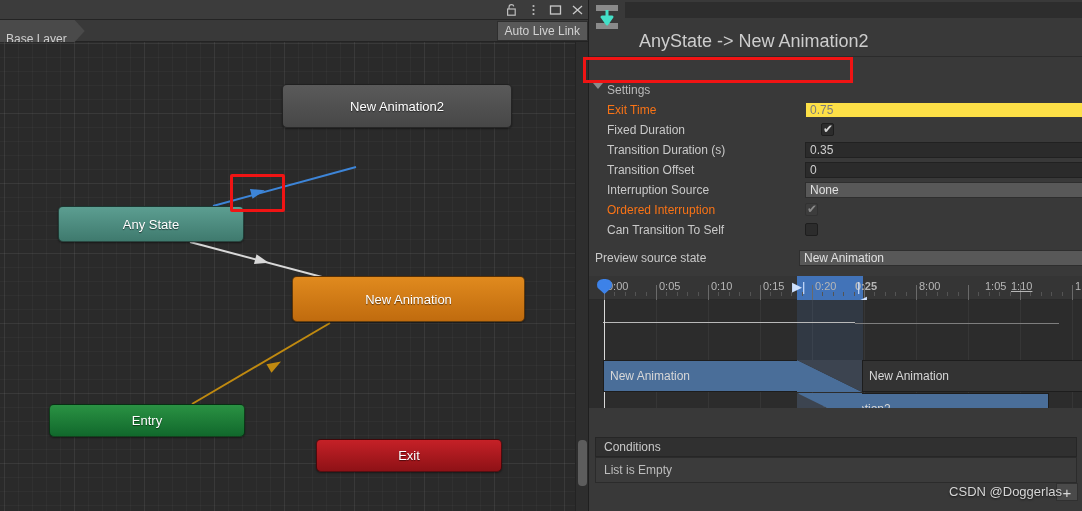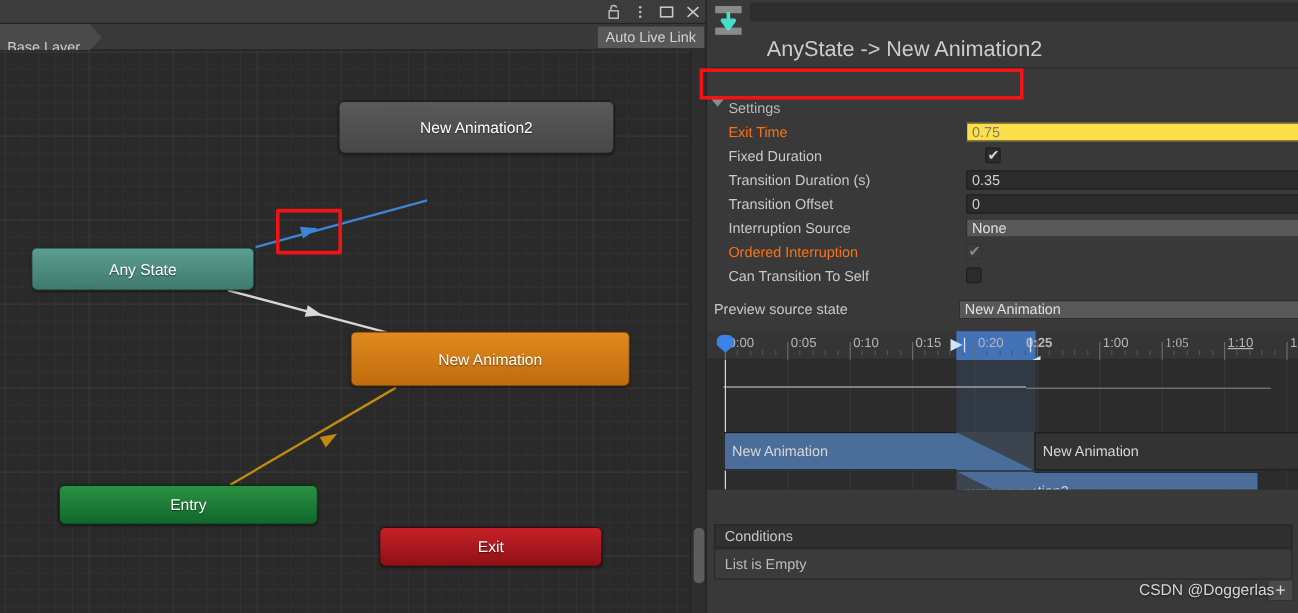--- a/index.html
+++ b/index.html
@@ -68,21 +68,21 @@
 
   .node {
     position: absolute;
     border-radius: 5px;
     display: flex; align-items: center; justify-content: center;
     color: #fff; font-size: 13px;
     border: 1px solid rgba(0,0,0,0.55);
     text-shadow: 0 1px 1px rgba(0,0,0,0.55);
     box-shadow: 0 1px 2px rgba(0,0,0,0.45);
   }
-  .node-anystate { background: linear-gradient(to bottom,#5c9e91,#3f7a6e); }
+  .node-anystate { background: linear-gradient(to bottom,#5c9e91,#3f7a6e); margin-left: 32px; }
   .node-default  { background: linear-gradient(to bottom,#e08a1e,#c06b0e); }
   .node-gray     { background: linear-gradient(to bottom,#5a5a5a,#474747); }
   .node-entry    { background: linear-gradient(to bottom,#2a9243,#11682c); }
   .node-exit     { background: linear-gradient(to bottom,#c52127,#8e1116); }
 
   #selection-box {
     position: absolute;
     border: 3px solid #f01414;
     border-radius: 2px;
     pointer-events: none;
@@ -325,21 +325,21 @@
       <div id="nodes-layer">
           <div class="node node-gray" style="left: 282px; top: 42px; width: 230px; height: 44px;">
             <span>New Animation2</span>
           </div>
           <div class="node node-anystate" style="left: 26px; top: 164px; width: 186px; height: 36px;">
             <span>Any State</span>
           </div>
           <div class="node node-default" style="left: 292px; top: 234px; width: 233px; height: 46px;">
             <span>New Animation</span>
           </div>
-          <div class="node node-entry" style="left: 49px; top: 362px; width: 216px; height: 33px;">
+          <div class="node node-entry" style="left: 49px; top: 362px; width: 196px; height: 33px;">
             <span>Entry</span>
           </div>
           <div class="node node-exit" style="left: 316px; top: 397px; width: 186px; height: 33px;">
             <span>Exit</span>
           </div>
         </div>
       <div id="selection-box" style="left: 230px; top: 132px; width: 55px; height: 38px;"></div>
     </div>
 
     <div id="graph-vscroll">
@@ -469,33 +469,33 @@
             <div class="ruler-subtick" style="left: 243.8px;"></div>
             <div class="ruler-subtick" style="left: 254.2px;"></div>
             <div class="ruler-subtick" style="left: 264.6px;"></div>
             <div class="ruler-tick" style="left: 275px;"></div>
             <div class="ruler-label" style="left: 266px; font-weight: bold;">0:25</div>
             <div class="ruler-subtick" style="left: 285.4px;"></div>
             <div class="ruler-subtick" style="left: 295.8px;"></div>
             <div class="ruler-subtick" style="left: 306.2px;"></div>
             <div class="ruler-subtick" style="left: 316.6px;"></div>
             <div class="ruler-tick" style="left: 327px;"></div>
-            <div class="ruler-label" style="left: 330px;">1:00</div>
+            <div class="ruler-label" style="left: 330px;">8:00</div>
             <div class="ruler-subtick" style="left: 337.4px;"></div>
             <div class="ruler-subtick" style="left: 347.8px;"></div>
             <div class="ruler-subtick" style="left: 358.2px;"></div>
             <div class="ruler-subtick" style="left: 368.6px;"></div>
             <div class="ruler-tick" style="left: 379px;"></div>
-            <div class="ruler-label" style="left: 382px; font-family: Liberation Serif, serif;">1:05</div>
+            <div class="ruler-label" style="left: 396px;">1:05</div>
             <div class="ruler-subtick" style="left: 389.4px;"></div>
             <div class="ruler-subtick" style="left: 399.8px;"></div>
             <div class="ruler-subtick" style="left: 410.2px;"></div>
             <div class="ruler-subtick" style="left: 420.6px;"></div>
             <div class="ruler-tick" style="left: 431px;"></div>
-            <div class="ruler-label" style="left: 434px; text-decoration: underline;">1:10</div>
+            <div class="ruler-label" style="left: 422px; text-decoration: underline;">1:10</div>
             <div class="ruler-subtick" style="left: 441.4px;"></div>
             <div class="ruler-subtick" style="left: 451.8px;"></div>
             <div class="ruler-subtick" style="left: 462.2px;"></div>
             <div class="ruler-subtick" style="left: 472.6px;"></div>
             <div class="ruler-tick" style="left: 483px;"></div>
             <div class="ruler-label" style="left: 486px;">1:15</div>
           </div>
         <div class="range-handle" style="left:203px;">▶|</div>
         <div class="range-handle" style="left:268px;">|◀</div>
         <div id="playhead-pin" style="left:8px;"></div>

